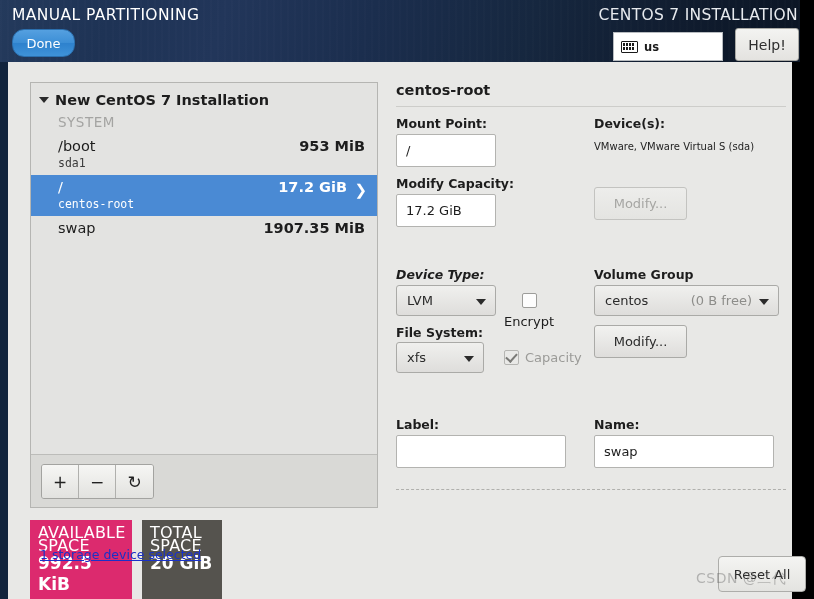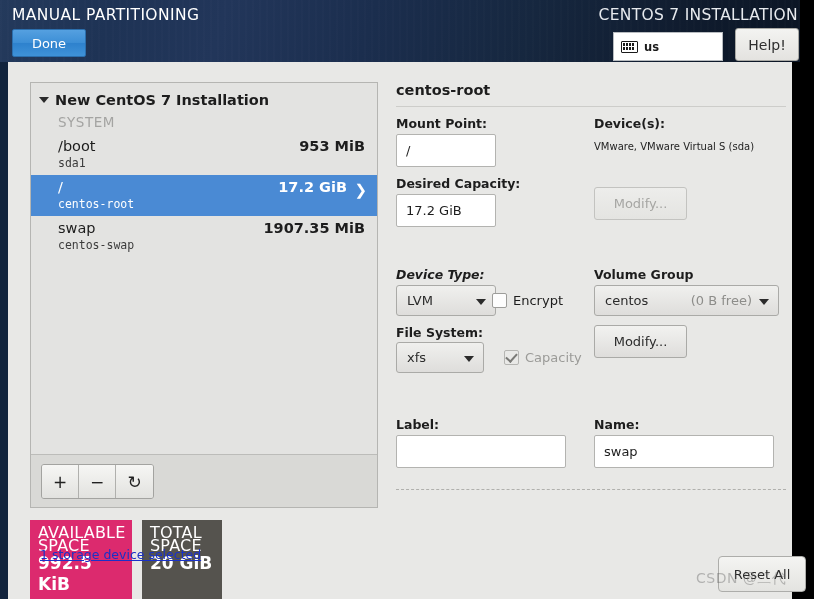--- a/index.html
+++ b/index.html
@@ -41,24 +41,24 @@
     position: absolute;
     right: 2px; top: 6px;
     font-size: 15.5px;
     letter-spacing: 0.3px;
     color: #e7eaee;
     font-weight: 400;
   }
   #done-button {
     position: absolute;
     left: 12px; top: 29px;
-    width: 74px; height: 28px;
+    width: 63px; height: 28px;
     background: linear-gradient(180deg, #55a0e0 0%, #3d8fd6 48%, #2d81cd 50%, #3f92d8 100%);
     border: 1px solid #2b6fae;
-    border-radius: 2px;
+    border-radius: 12px;
     color: #ffffff;
     font-size: 13px;
     display: flex; align-items: center; justify-content: center;
     cursor: pointer;
   }
   #kbd-indicator {
     position: absolute;
     left: 613px; top: 32px;
     width: 110px; height: 29px;
     background: #ffffff;
@@ -343,21 +343,21 @@
   #lbl-cap     { position:absolute; left:0;   top:94px; }
   #in-cap      { position:absolute; left:0;   top:112px; width:100px; }
 
   #lbl-devices { position:absolute; left:198px; top:34px; }
   #txt-devices { position:absolute; left:198px; top:56px; width:175px;
                  font-size:10px; color:#232323; line-height:17px; }
   #btn-dev-mod { position:absolute; left:198px; top:105px; width:93px; }
 
   #lbl-devtype { position:absolute; left:0;   top:185px;font-style:italic; }
   #dd-devtype  { position:absolute; left:0;   top:203px; width:100px; }
-  #chk-encrypt { position:absolute; left:96px; top:211px; }
+  #chk-encrypt { position:absolute; left:108px; top:211px;flex-direction:column; }
 
   #lbl-fs      { position:absolute; left:0;   top:243px; }
   #dd-fs       { position:absolute; left:0;   top:260px; width:88px; }
   #chk-reformat{ position:absolute; left:108px; top:268px; }
 
   #lbl-vg      { position:absolute; left:198px; top:185px; }
   #dd-vg       { position:absolute; left:198px; top:203px; width:185px; }
   #dd-vg .vg-free { position:absolute; right:26px; color:#8d8d8a; }
   #btn-vg-mod  { position:absolute; left:198px; top:243px; width:93px; }
 
@@ -440,21 +440,20 @@
 
         <div class="part-row selected">
           <div class="p-mount">/</div>
           <div class="p-dev">centos-root</div>
           <div class="p-size">17.2 GiB</div>
           <div class="p-chevron">❯</div>
         </div>
 
         <div class="part-row">
           <div class="p-mount">swap</div>
-          <div class="p-dev">centos-swap</div>
           <div class="p-size">1907.35 MiB</div>
         </div>
 
       </div>
 
       <div id="panel-toolbar">
         <div id="btn-group">
           <div class="tbtn">
             <span>+</span>
           </div>
@@ -482,21 +481,21 @@
     <div id="storage-link">1 storage device selected</div>
 
     <div id="detail-panel">
 
       <div id="detail-title">centos-root</div>
       <div id="detail-rule"></div>
 
       <div id="lbl-mount" class="fld-label">Mount Point:</div>
       <div id="in-mount" class="txtbox">/</div>
 
-      <div id="lbl-cap" class="fld-label">Desired Capacity:</div>
+      <div id="lbl-cap" class="fld-label">Modify Capacity:</div>
       <div id="in-cap" class="txtbox">17.2 GiB</div>
 
       <div id="lbl-devices" class="fld-label">Device(s):</div>
       <div id="txt-devices">VMware, VMware Virtual S (sda)</div>
       <div id="btn-dev-mod" class="btnbox disabled">Modify...</div>
 
       <div id="lbl-devtype" class="fld-label">Device Type:</div>
       <div id="dd-devtype" class="dropbox">
         <span>LVM</span>
         <span class="tri-sm"></span>

